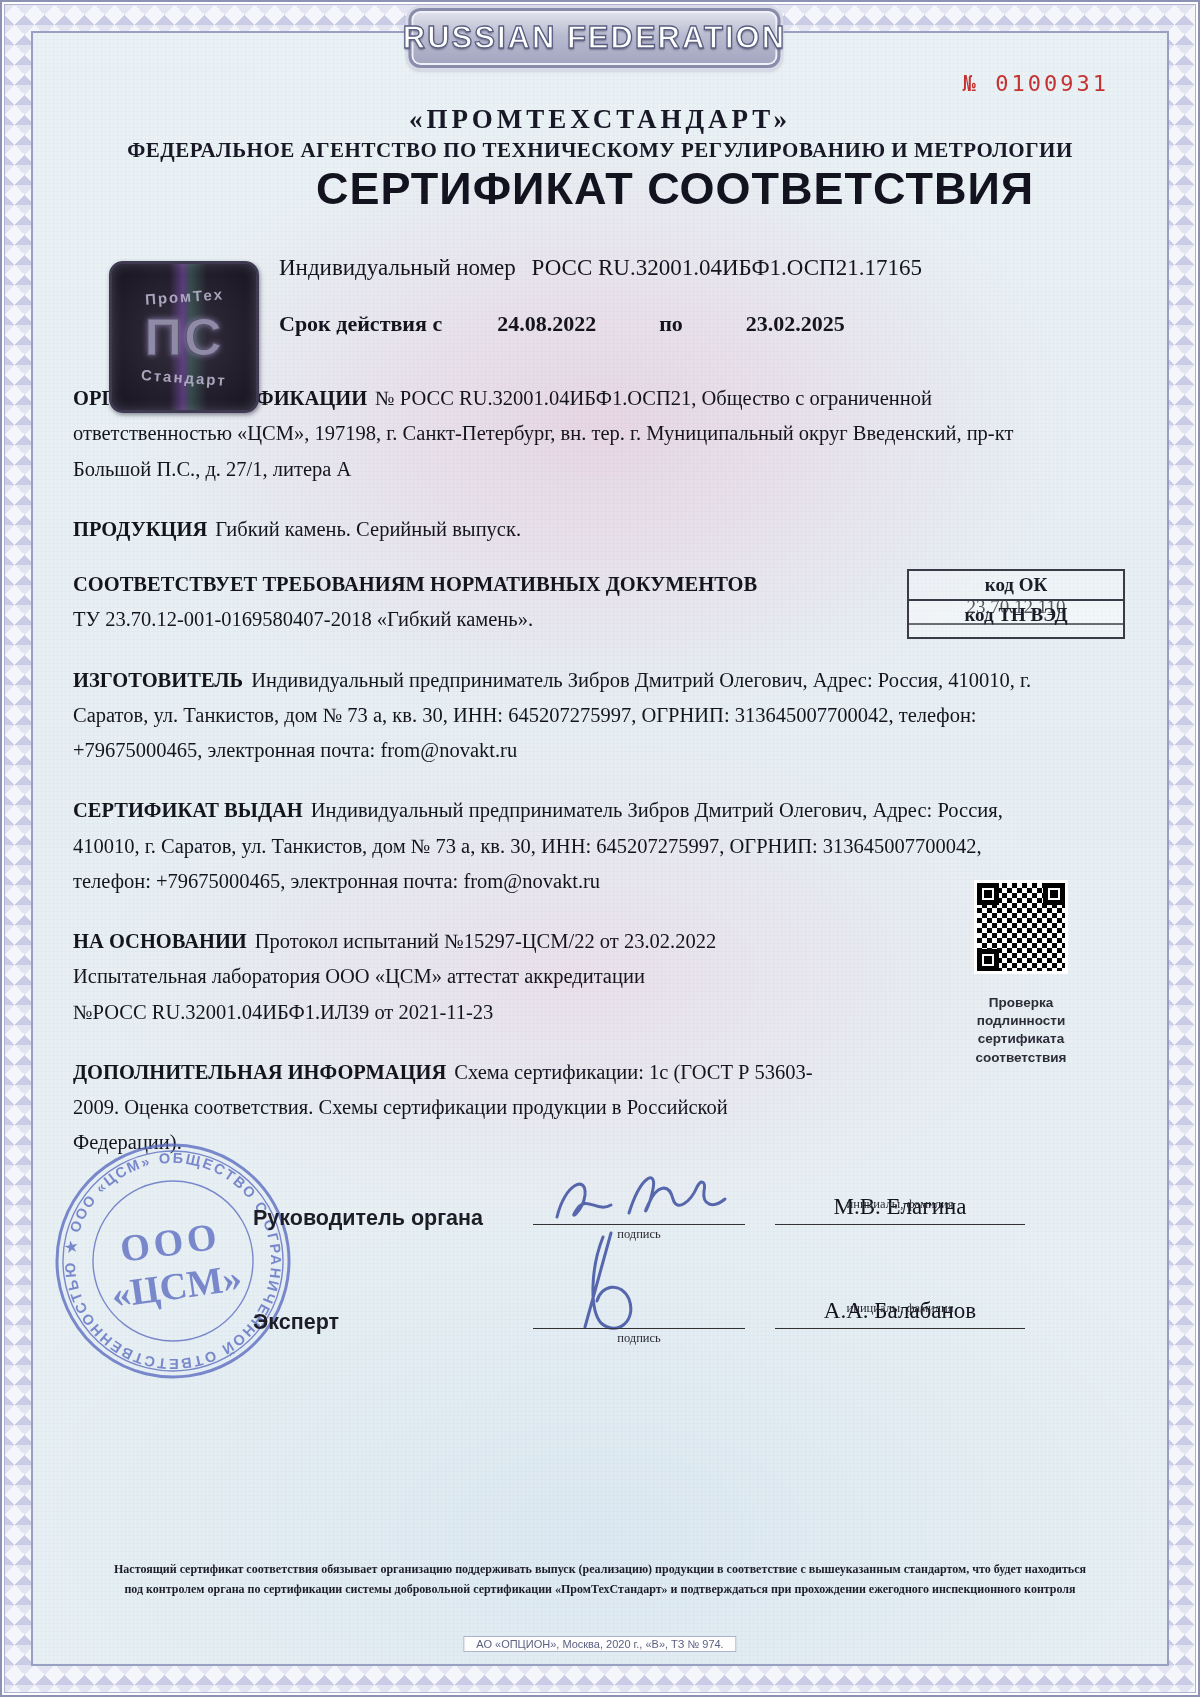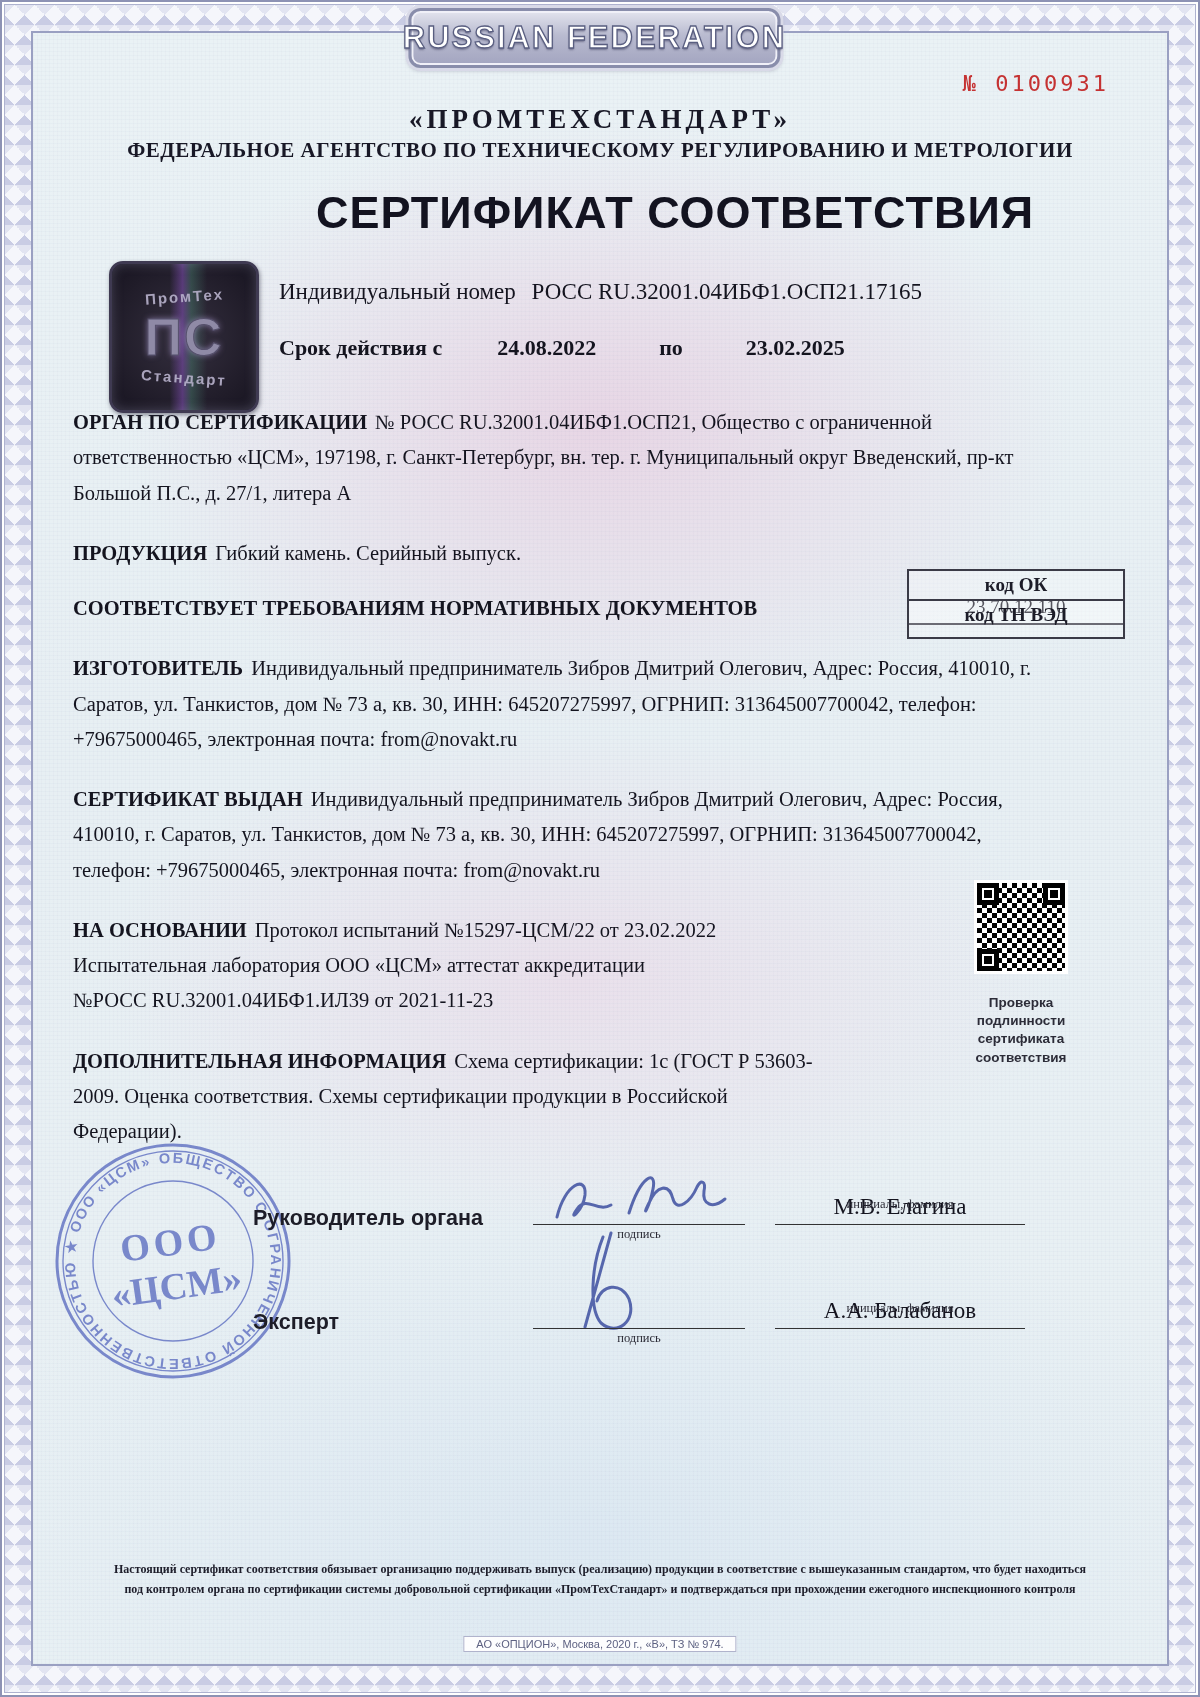--- a/index.html
+++ b/index.html
@@ -50,21 +50,21 @@
   .blank-no {
     text-align:right; padding-right:18px; margin-top:34px;
     font-family:"DejaVu Sans Mono", monospace; font-size:22px; letter-spacing:3px; color:#c53232;
   }
   .t1 { text-align:center; font-weight:bold; font-size:29px; letter-spacing:7px; margin-top:6px; color:#181826; }
   .t2 { text-align:center; font-weight:bold; font-size:27px; letter-spacing:4px; margin-top:8px; color:#181826; }
   .t3 { text-align:center; font-weight:bold; font-size:17.5px; margin-top:10px; color:#181826; }
   .t4 { text-align:center; font-weight:bold; font-size:21px; letter-spacing:0.5px; margin-top:3px; color:#181826; }
 
   .cert-title {
-    text-align:center; padding-left:150px; margin-top:24px;
+    text-align:center; padding-left:150px; 
     font-family:"Liberation Sans", sans-serif; font-weight:bold; font-size:45px; letter-spacing:1px; color:#131320;
   }
 
   
   .holo {
     position:absolute; left:76px; top:228px; width:150px; height:152px; z-index:3;
     border-radius:14px; border:3px solid #3f3a52;
     background:
       linear-gradient(90deg, transparent 40%, rgba(150,90,210,0.45) 49%, rgba(90,170,140,0.30) 55%, transparent 66%),
       radial-gradient(circle at 50% 50%, #35303f 0%, #201c29 70%, #171420 100%);
@@ -199,20 +199,21 @@
           <p class="sec">
             <b class="lbl">ОРГАН ПО СЕРТИФИКАЦИИ</b><span>№ РОСС RU.32001.04ИБФ1.ОСП21, Общество с ограниченной ответственностью «ЦСМ», 197198, г. Санкт-Петербург, вн. тер. г. Муниципальный округ Введенский, пр-кт Большой П.С., д. 27/1, литера А</span>
           </p>
 
           <p class="sec">
             <b class="lbl">ПРОДУКЦИЯ</b><span>Гибкий камень.  Серийный выпуск.</span>
           </p>
 
           <p class="sec tight">
             <b>СООТВЕТСТВУЕТ ТРЕБОВАНИЯМ НОРМАТИВНЫХ ДОКУМЕНТОВ</b><br>
+            <span>ТУ 23.70.12-001-0169580407-2018 «Гибкий камень».</span>
           </p>
 
           <p class="sec">
             <b class="lbl">ИЗГОТОВИТЕЛЬ</b><span>Индивидуальный предприниматель Зибров Дмитрий Олегович, Адрес: Россия, 410010, г. Саратов, ул. Танкистов, дом № 73 а, кв. 30, ИНН: 645207275997, ОГРНИП: 313645007700042, телефон: +79675000465, электронная почта: from@novakt.ru</span>
           </p>
 
           <p class="sec">
             <b class="lbl">СЕРТИФИКАТ ВЫДАН</b><span>Индивидуальный предприниматель Зибров Дмитрий Олегович, Адрес: Россия, 410010, г. Саратов, ул. Танкистов, дом № 73 а, кв. 30, ИНН: 645207275997, ОГРНИП: 313645007700042, телефон: +79675000465, электронная почта: from@novakt.ru</span>
           </p>
 

